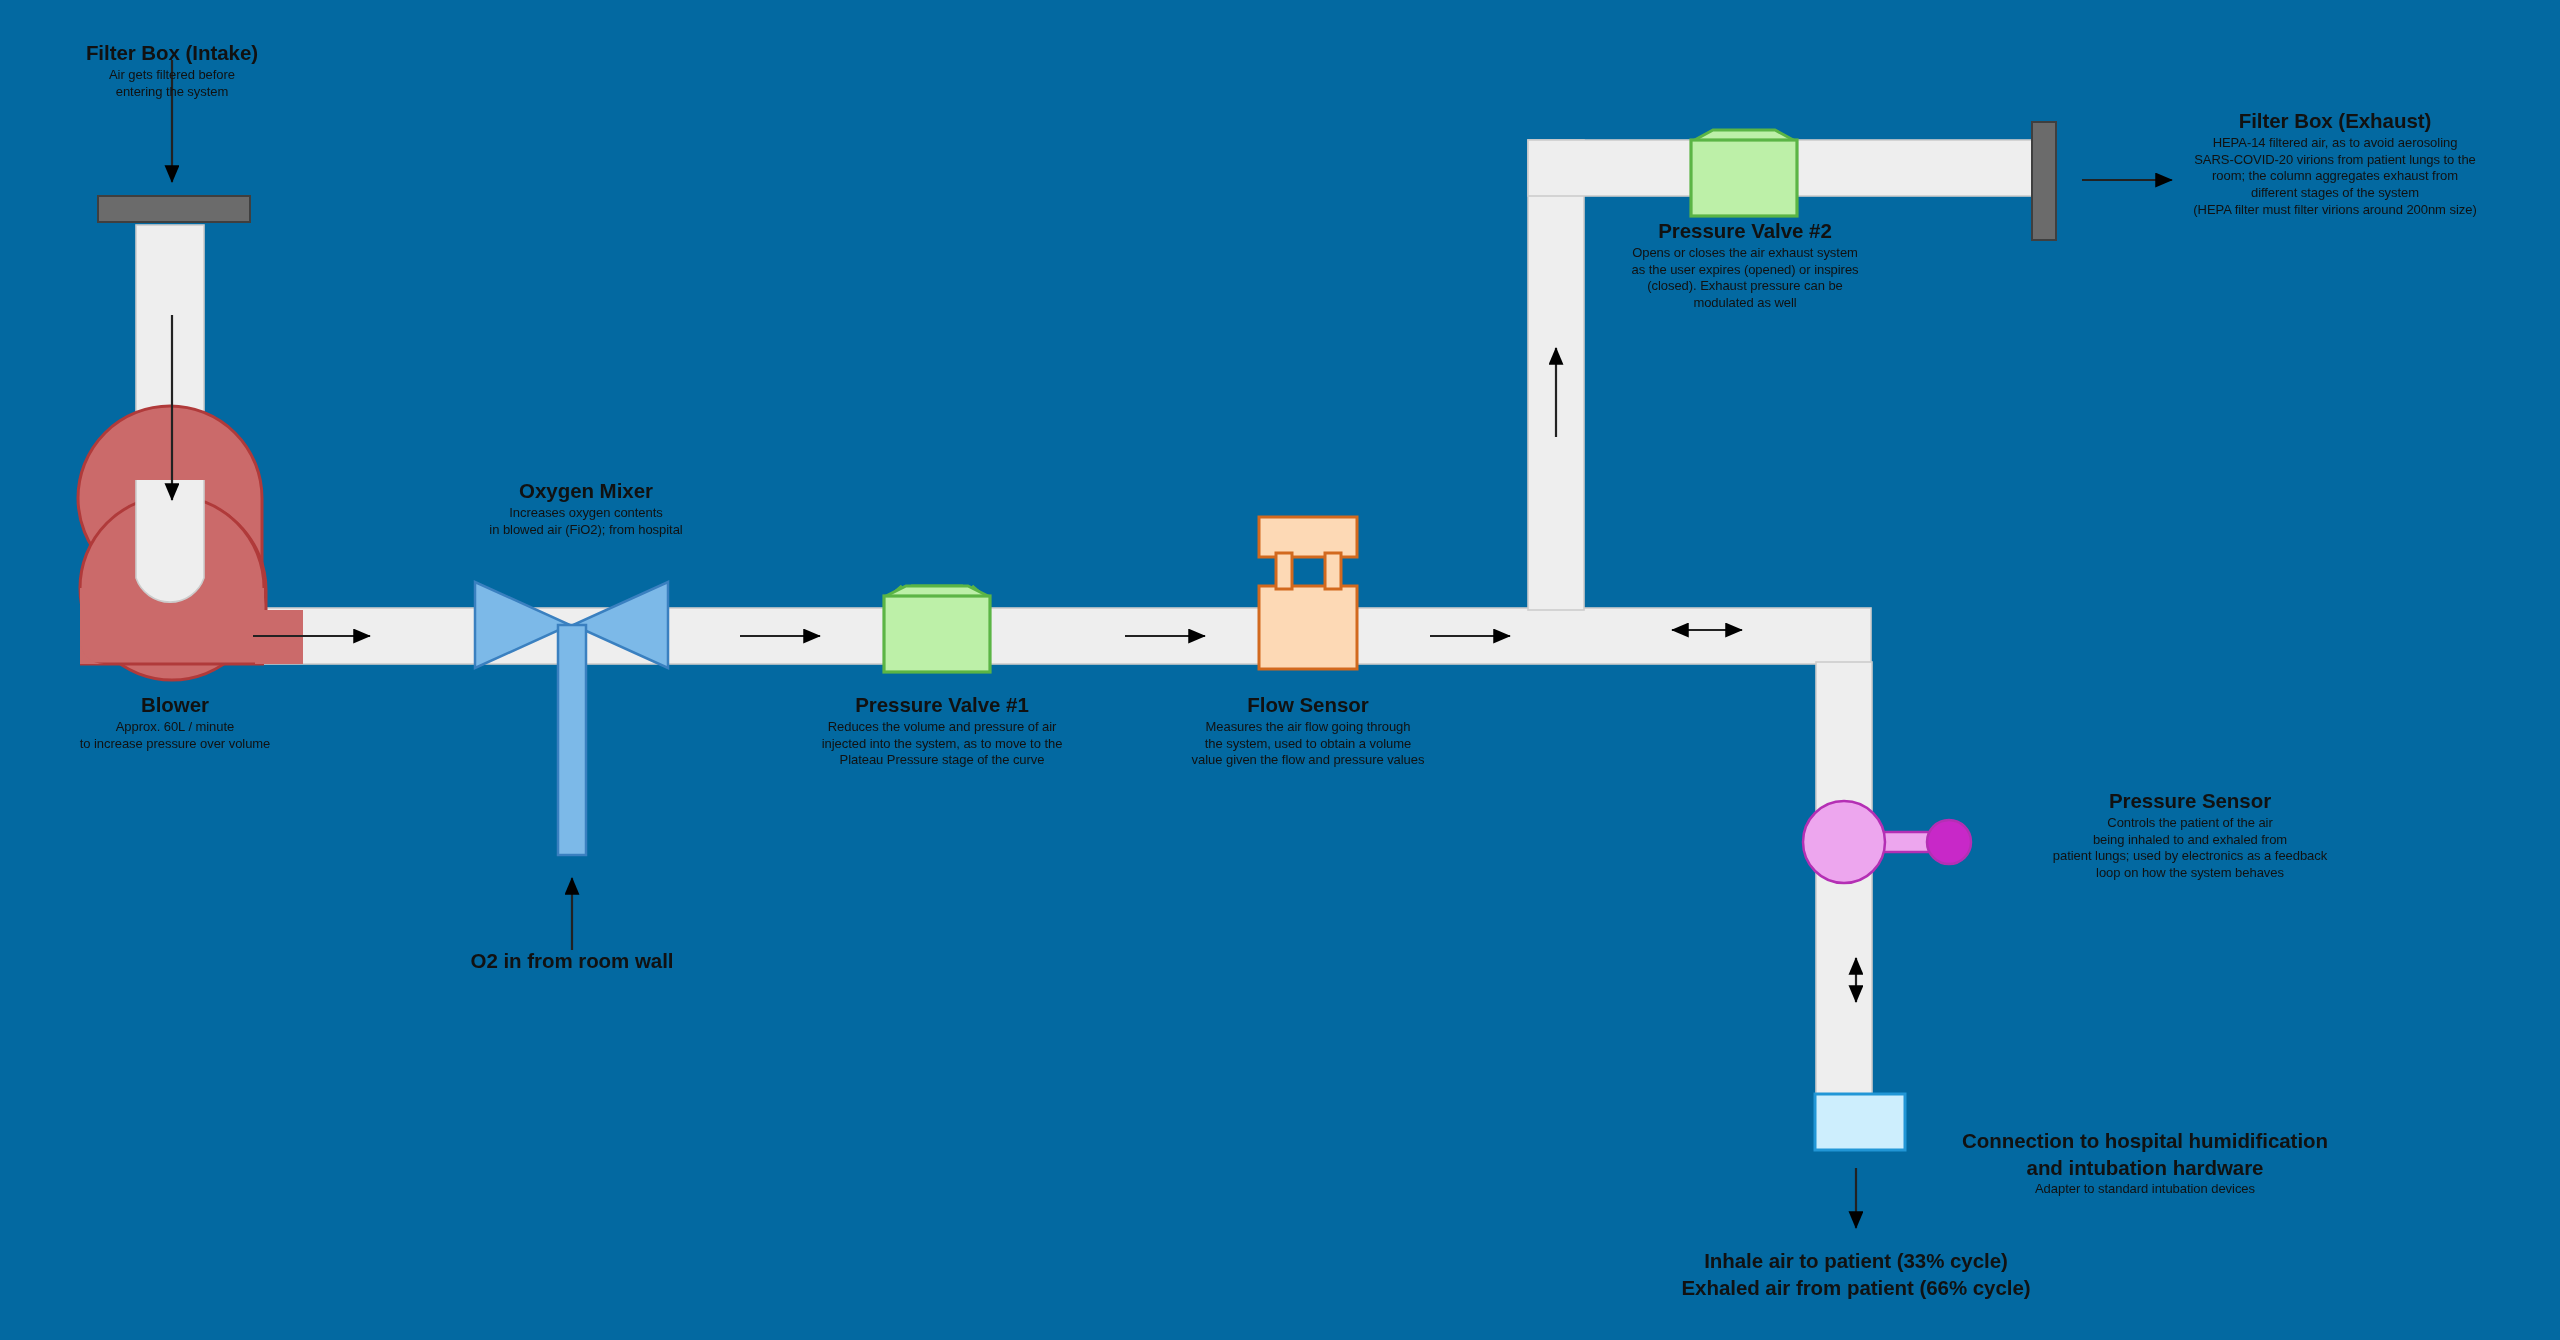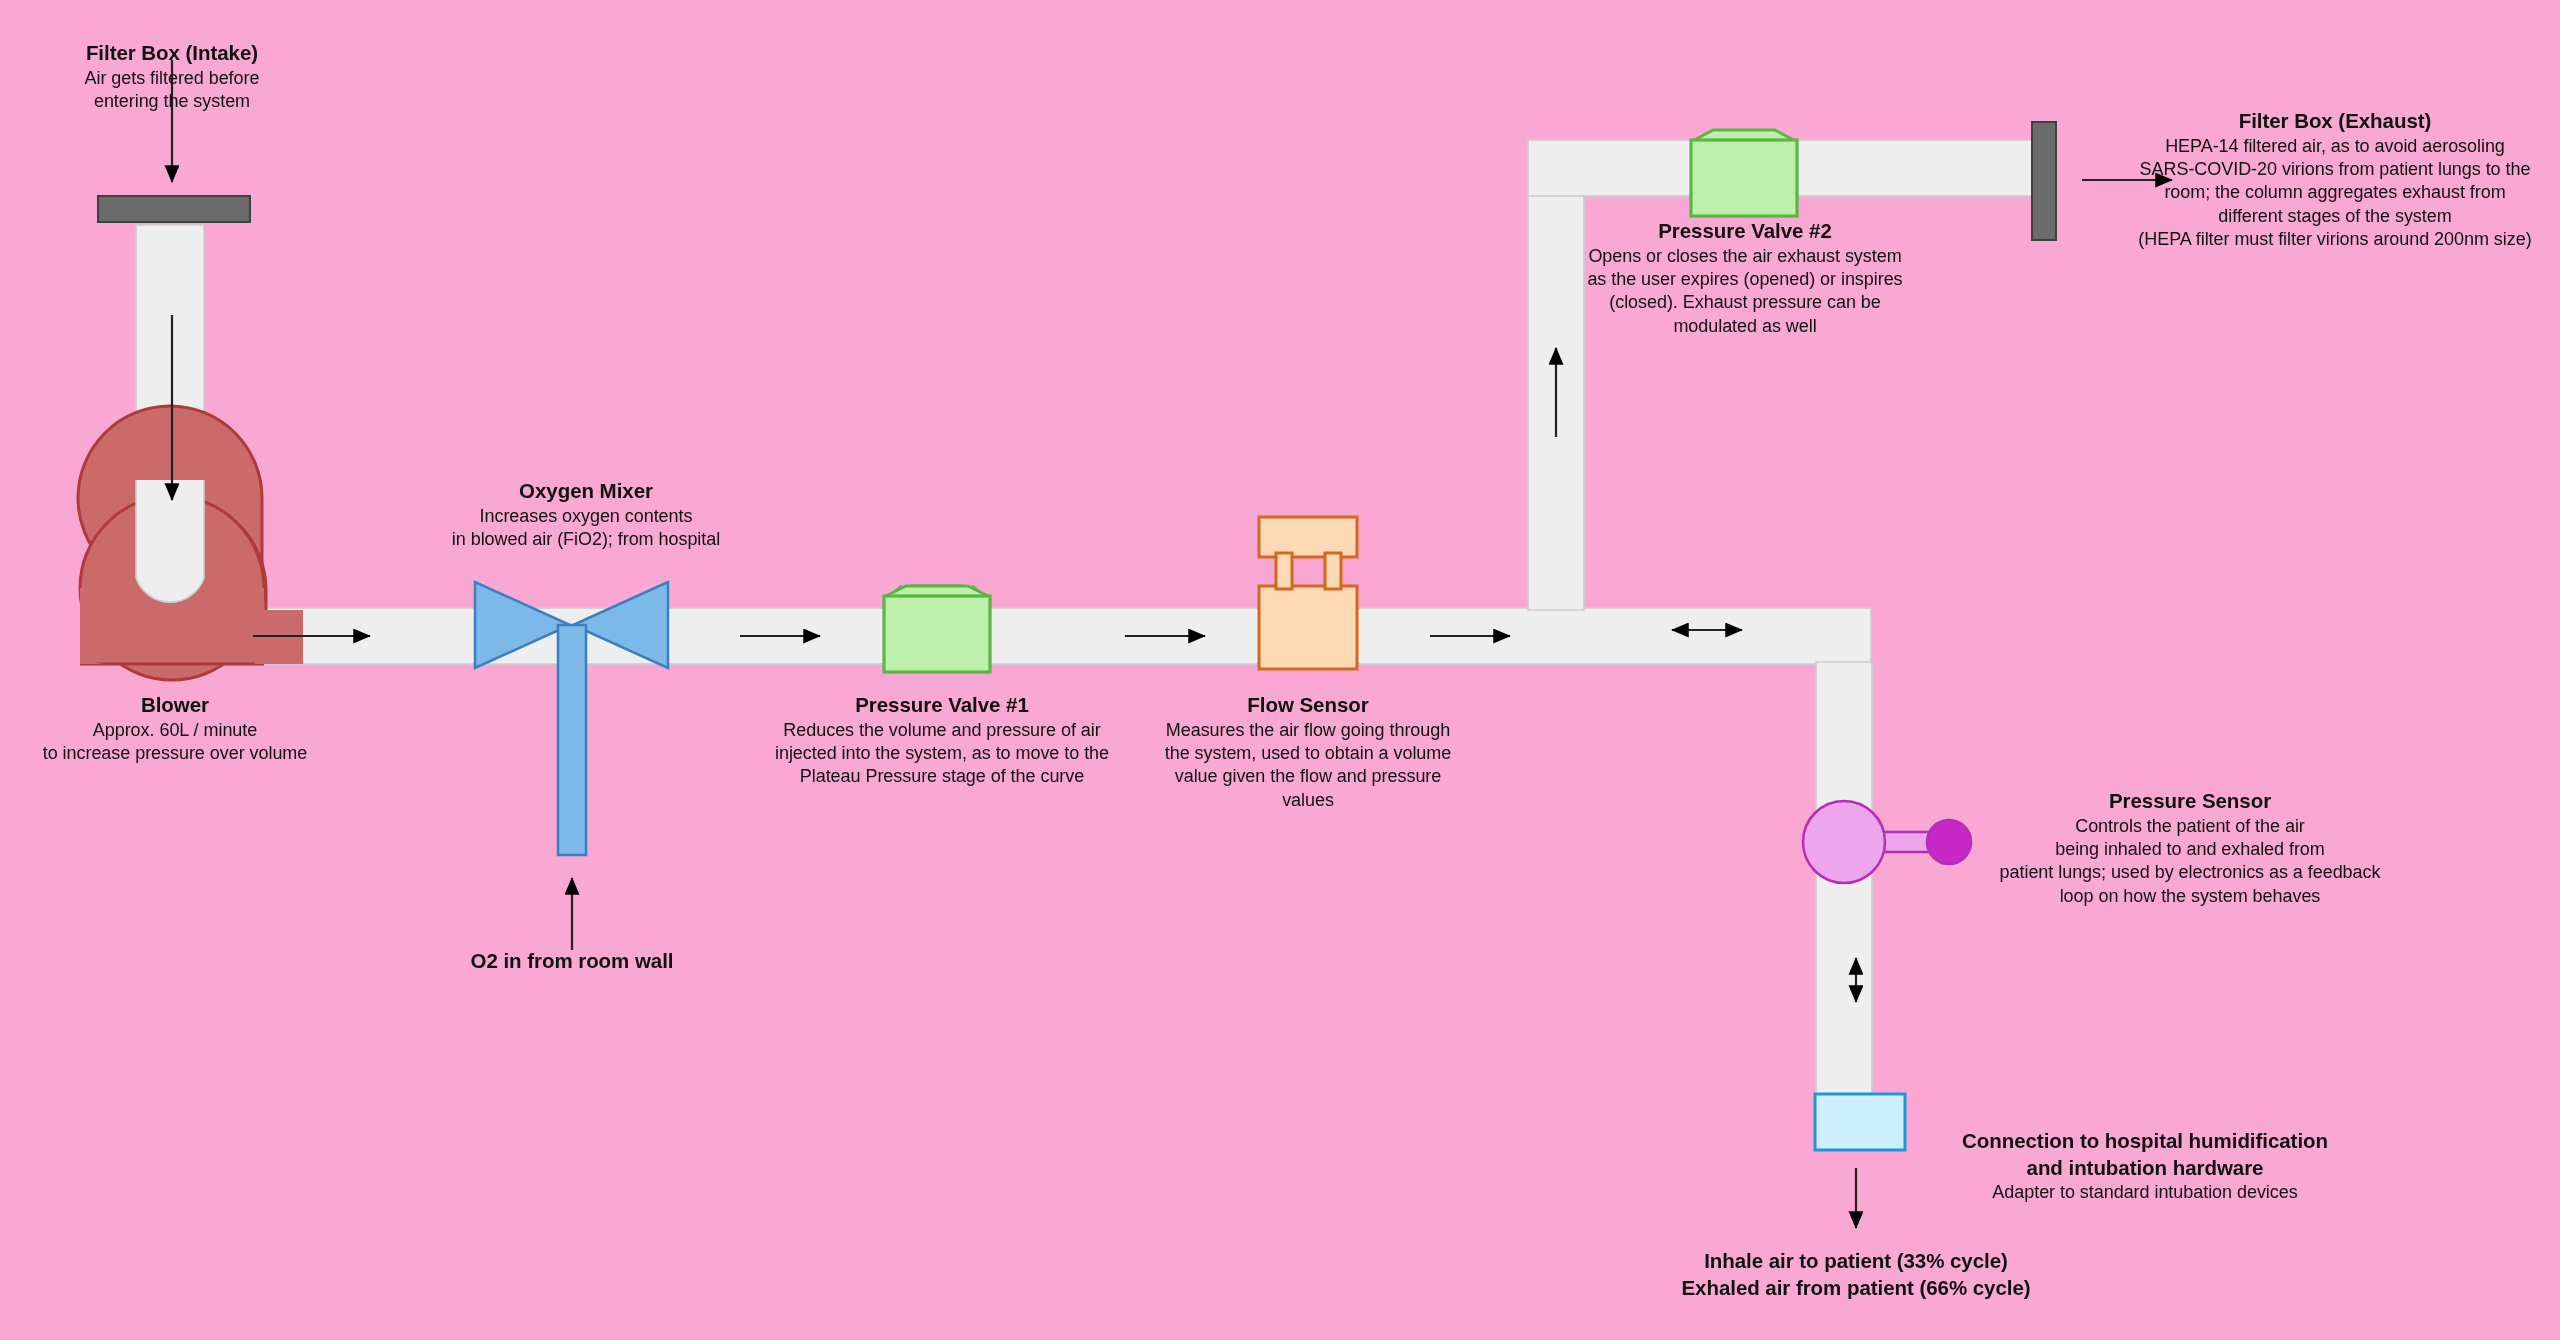--- a/index.html
+++ b/index.html
@@ -1,22 +1,22 @@
 <!DOCTYPE html>
 <html><head>
 <meta charset="utf-8">
 <style>
   html,body{margin:0;padding:0;background:#ffffff;}
   body{width:2560px;height:1340px;font-family:"Liberation Sans",sans-serif;
        -webkit-font-smoothing:antialiased;}
-  #stage{position:relative;width:2560px;height:1340px;overflow:hidden;background:#f9a8d4;}
+  #stage{position:relative;width:2560px;height:1340px;overflow:hidden;background:#0369a1;}
   #svg-layer{position:absolute;left:0;top:0;width:2560px;height:1340px;}
   .lbl{position:absolute;text-align:center;color:#111111;line-height:1.30;}
   .lbl .t{font-weight:bold;font-size:20.5px;display:block;letter-spacing:-0.05px;}
-  .lbl .d{font-weight:normal;font-size:18px;display:block;letter-spacing:-0.05px;}
+  .lbl .d{font-weight:normal;font-size:13px;display:block;letter-spacing:-0.05px;}
 </style>
 </head>
 <body>
 
 <div id="stage">
 
   <svg id="svg-layer" viewBox="0 0 2560 1340">
     <defs>
       <marker id="ah" markerWidth="9" markerHeight="9" refX="7.6" refY="3.4" orient="auto" markerUnits="strokeWidth">
         <path d="M0,0 L8,3.4 L0,6.8 z" fill="#000000"></path>

